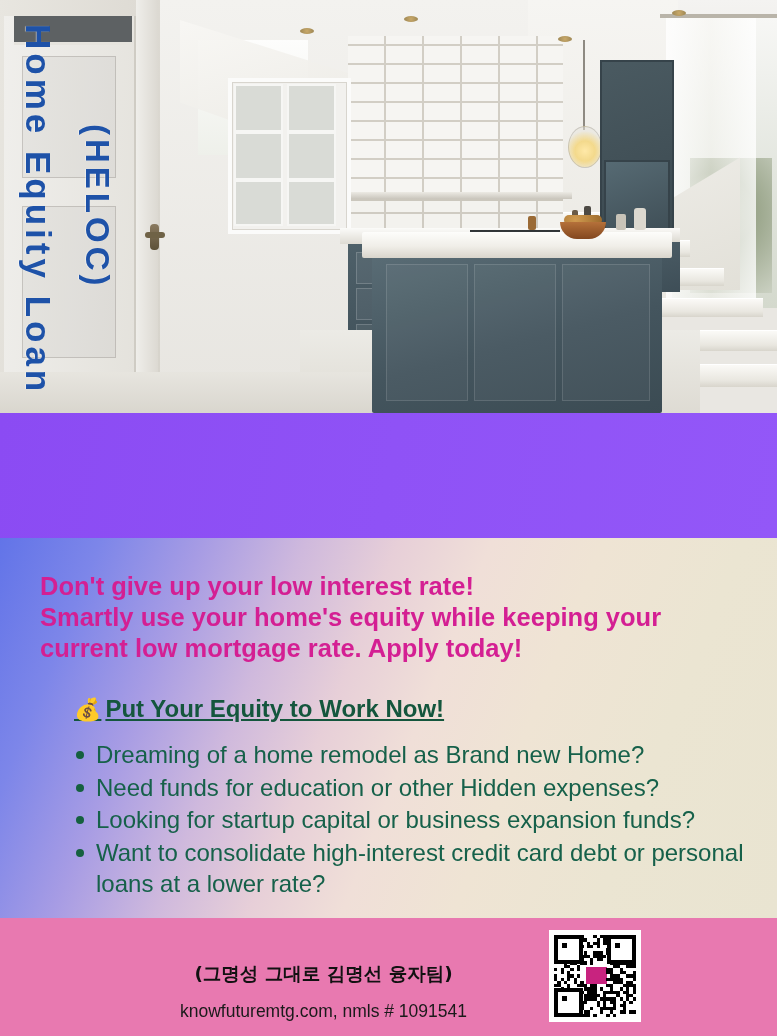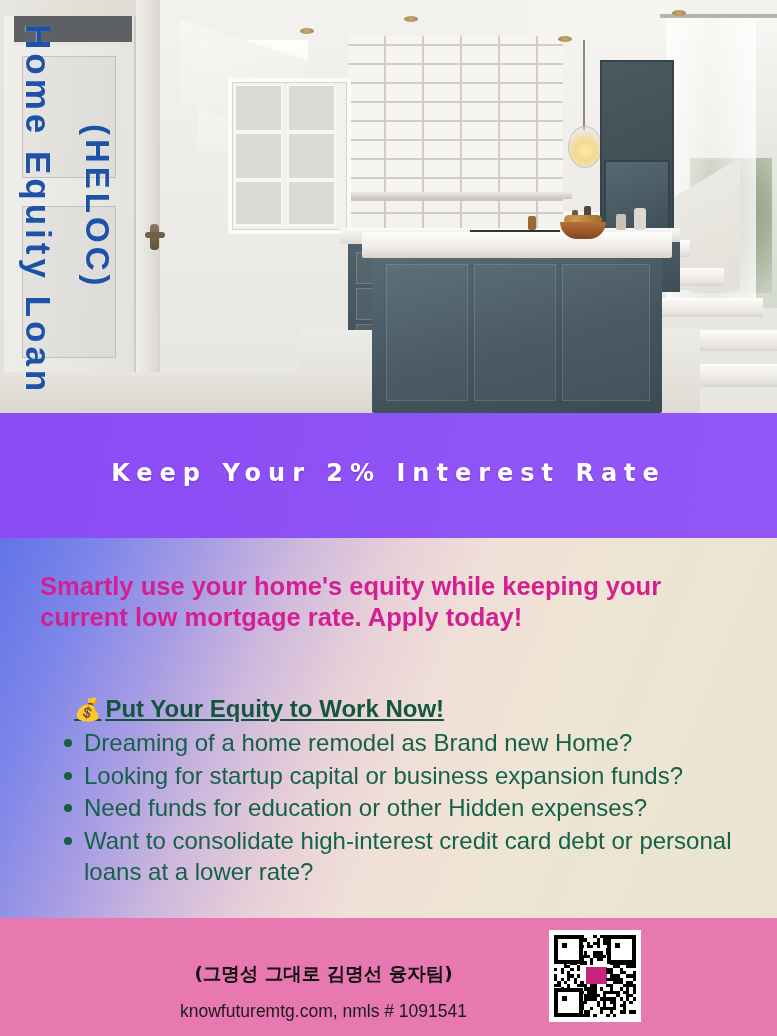--- a/index.html
+++ b/index.html
@@ -181,21 +181,21 @@
     font-family:"Liberation Sans",sans-serif;
   }
   .lead div{white-space:nowrap;}
   .sub-head{
     position:absolute;left:74px;top:157px;
     color:#14563d;font-size:24px;font-weight:700;
     font-family:"Liberation Sans",sans-serif;white-space:nowrap;text-decoration:underline;
   }
   .sub-head .emoji{font-family:"DejaVu Sans",sans-serif;font-size:22px;margin-right:4px;}
   .bullets{
-    position:absolute;left:58px;top:190px;width:700px;margin:0;padding:0;list-style:none;
+    position:absolute;left:58px;top:190px;width:700px;margin:12px;padding:0;list-style:none;
   }
   .bullets li{
     position:relative;padding-left:26px;margin-bottom:2px;
     color:#16614a;font-size:24px;line-height:1.28;font-weight:400;
     font-family:"Liberation Sans",sans-serif;
   }
   .bullets li::before{
     content:"";position:absolute;left:6px;top:11px;width:8px;height:8px;border-radius:50%;
     background:#15603f;
   }
@@ -325,37 +325,37 @@
     </div>
     <div class="ph-islandtop"></div>
     <div class="ph-fruit"></div>
     <div class="ph-bowl"></div>
 
     <div class="vtext vtext-main">Home Equity Loan</div>
     <div class="vtext vtext-heloc">(HELOC)</div>
   </div>
 
   <div class="banner">
-    <div class="banner-kicker">Keep Your 2% Interest Rate</div>
   </div>
 
   <div class="bodysec">
     <div class="lead">
+      <div>Don't give up your low interest rate!</div>
       <div>Smartly use your home's equity while keeping your</div>
       <div>current low mortgage rate. Apply today!</div>
     </div>
 
     <div class="sub-head">
       <span class="emoji">💰</span><span>Put Your Equity to Work Now!</span>
     </div>
 
     <ul class="bullets">
       <li>Dreaming of a home remodel as Brand new Home?</li>
+      <li>Need funds for education or other Hidden expenses?</li>
       <li>Looking for startup capital or business expansion funds?</li>
-      <li>Need funds for education or other Hidden expenses?</li>
       <li>Want to consolidate high-interest credit card debt or personal loans at a lower rate?</li>
     </ul>
   </div>
 
   <div class="footer">
     <div class="f-korean">(그명성 그대로 김명선 융자팀)</div>
     <div class="f-url">knowfuturemtg.com, nmls # 1091541</div>
   </div>
 
   <div class="qr">

